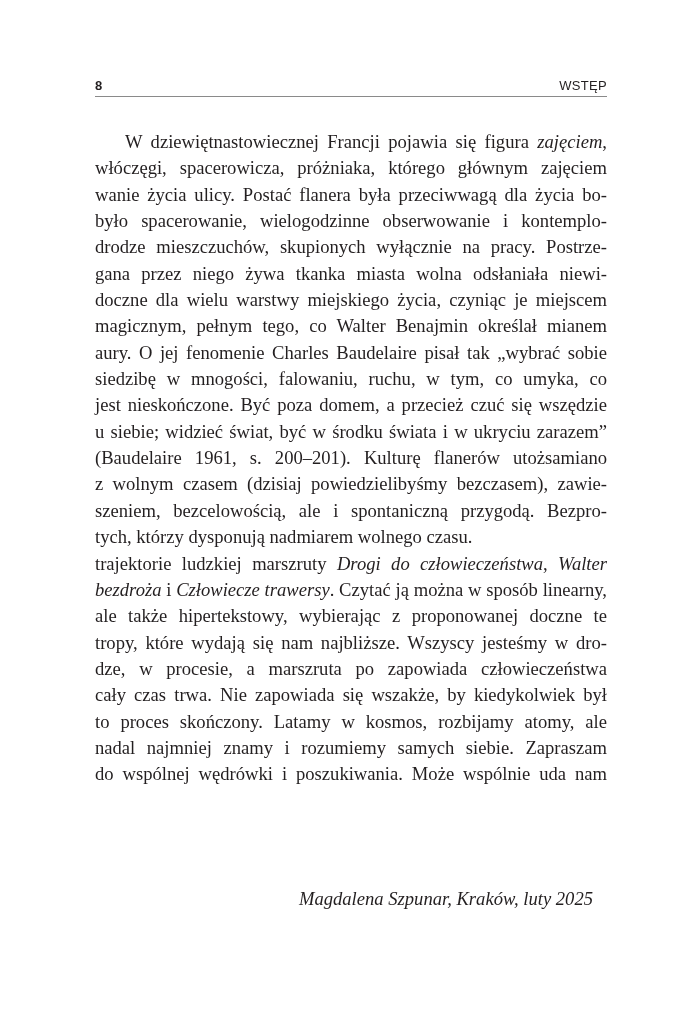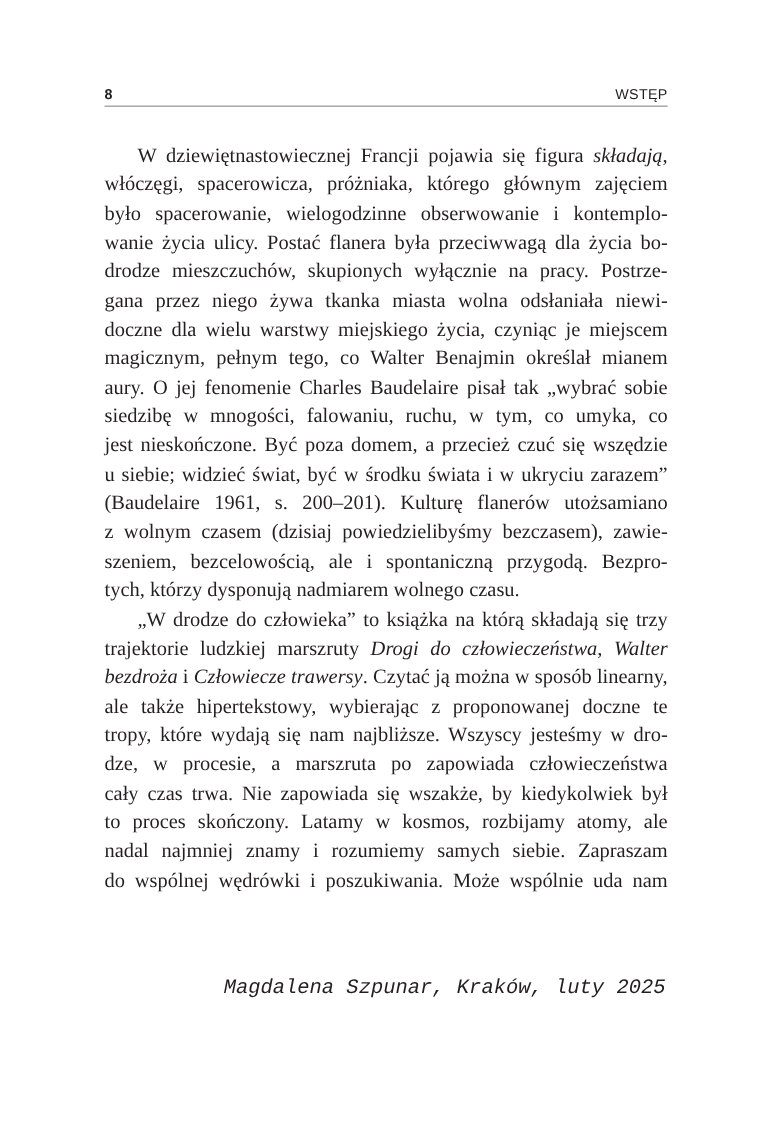--- a/index.html
+++ b/index.html
@@ -76,59 +76,58 @@
   }
   .body-text .line {
     text-indent: 0;
   }
   em {
     font-style: italic;
   }
   .signature {
     position: absolute;
     top: 886px;
-    right: 2px;
-    font-family: Liberation Mono, monospace;
+    right: 14px;
+    font-family: Liberation Serif, serif;
     font-style: italic;
     font-size: 18.6px;
     line-height: 26px;
     text-align: right;
   }
 </style>
 </head>
 <body>
 
 <div class="page">
   <div class="running-head">
     <span class="page-number">8</span>
     <span class="chapter-title">WSTĘP</span>
   </div>
   <div class="head-rule"></div>
 
   <div class="body-text">
     <div class="paragraph">
-        <span class="line indent">W dziewiętnastowiecznej Francji pojawia się figura <em>składają</em>,</span>
+        <span class="line indent">W dziewiętnastowiecznej Francji pojawia się figura <em>zajęciem</em>,</span>
         <span class="line">włóczęgi, spacerowicza, próżniaka, którego głównym zajęciem</span>
+        <span class="line">wanie życia ulicy. Postać flanera była przeciwwagą dla życia bo-</span>
         <span class="line">było spacerowanie, wielogodzinne obserwowanie i kontemplo-</span>
-        <span class="line">wanie życia ulicy. Postać flanera była przeciwwagą dla życia bo-</span>
         <span class="line">drodze mieszczuchów, skupionych wyłącznie na pracy. Postrze-</span>
         <span class="line">gana przez niego żywa tkanka miasta wolna odsłaniała niewi-</span>
         <span class="line">doczne dla wielu warstwy miejskiego życia, czyniąc je miejscem</span>
         <span class="line">magicznym, pełnym tego, co Walter Benajmin określał mianem</span>
         <span class="line">aury. O jej fenomenie Charles Baudelaire pisał tak „wybrać sobie</span>
         <span class="line">siedzibę w mnogości, falowaniu, ruchu, w tym, co umyka, co</span>
         <span class="line">jest nieskończone. Być poza domem, a przecież czuć się wszędzie</span>
         <span class="line">u siebie; widzieć świat, być w środku świata i w ukryciu zarazem”</span>
         <span class="line">(Baudelaire 1961, s. 200–201). Kulturę flanerów utożsamiano</span>
         <span class="line">z wolnym czasem (dzisiaj powiedzielibyśmy bezczasem), zawie-</span>
         <span class="line">szeniem, bezcelowością, ale i spontaniczną przygodą. Bezpro-</span>
         <span class="line last">tych, którzy dysponują nadmiarem wolnego czasu.</span>
       </div>
     <div class="paragraph">
-        <span class="line indent">„W drodze do człowieka” to książka na którą składają się trzy</span>
         <span class="line">trajektorie ludzkiej marszruty <em>Drogi do człowieczeństwa</em>, <em>Walter</em></span>
         <span class="line"><em>bezdroża</em> i <em>Człowiecze trawersy</em>. Czytać ją można w sposób linearny,</span>
         <span class="line">ale także hipertekstowy, wybierając z proponowanej doczne te</span>
         <span class="line">tropy, które wydają się nam najbliższe. Wszyscy jesteśmy w dro-</span>
         <span class="line">dze, w procesie, a marszruta po zapowiada człowieczeństwa</span>
         <span class="line">cały czas trwa. Nie zapowiada się wszakże, by kiedykolwiek był</span>
         <span class="line">to proces skończony. Latamy w kosmos, rozbijamy atomy, ale</span>
         <span class="line">nadal najmniej znamy i rozumiemy samych siebie. Zapraszam</span>
         <span class="line">do wspólnej wędrówki i poszukiwania. Może wspólnie uda nam</span>
       </div>

